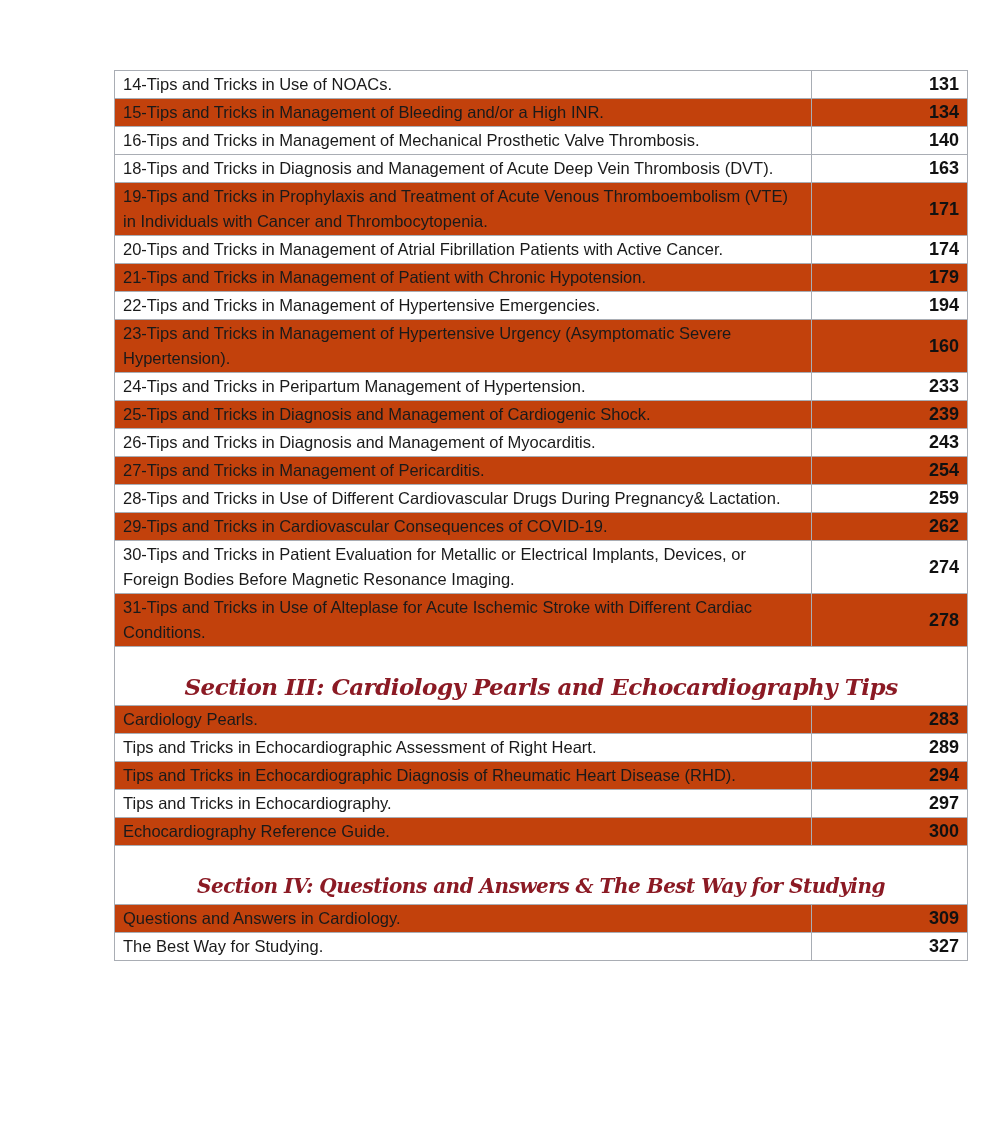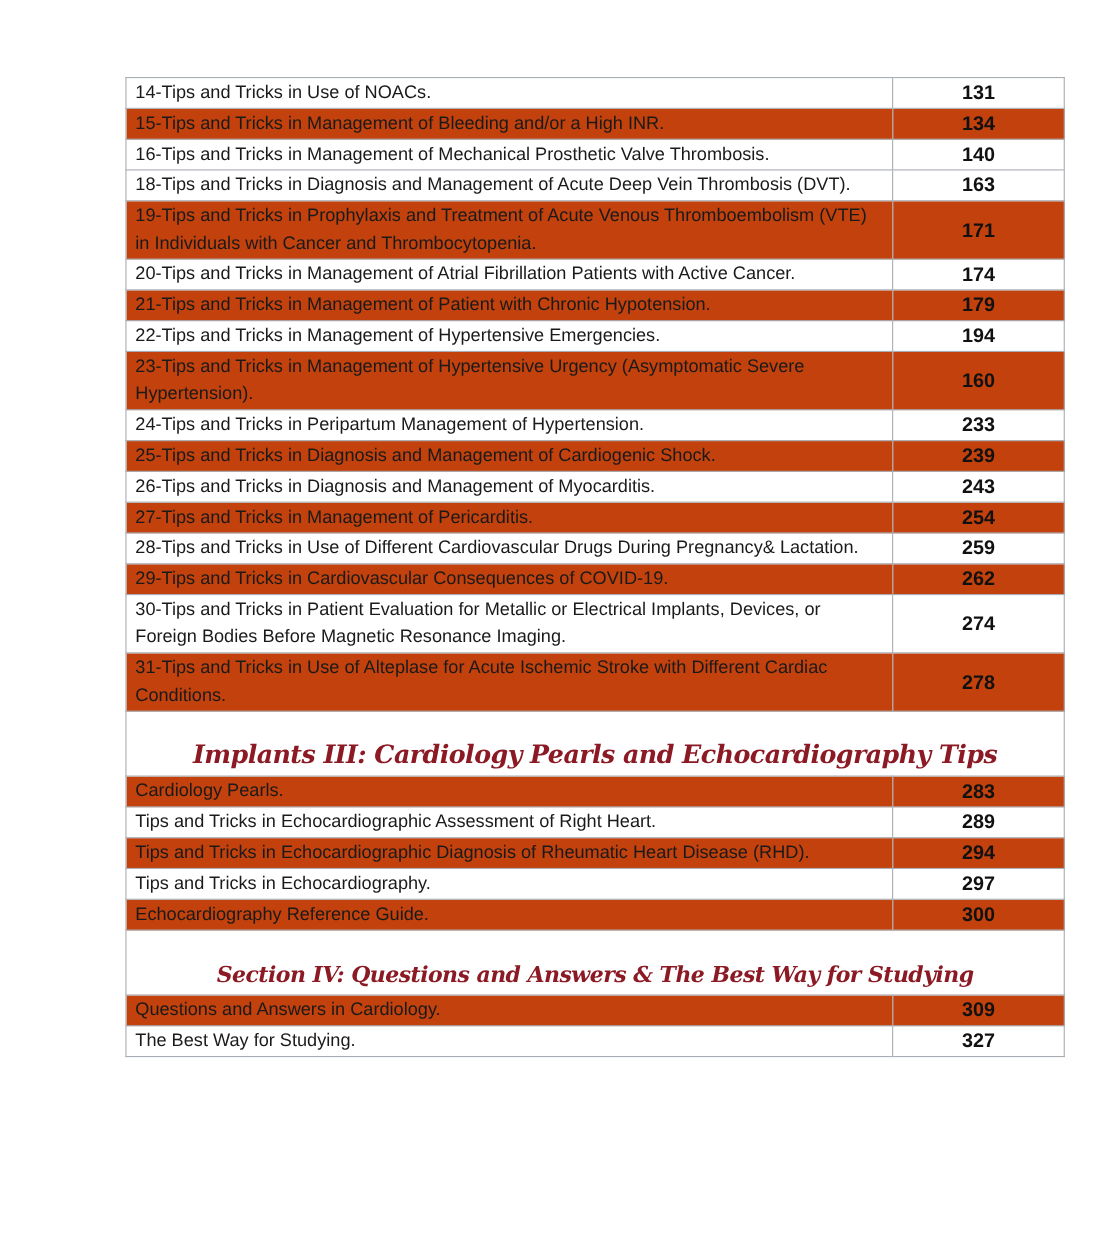--- a/index.html
+++ b/index.html
@@ -8,21 +8,21 @@
     position: absolute; left: 114px; top: 70px; width: 854px;
     border-collapse: collapse; table-layout: fixed;
   }
   .toc td {
     border: 1px solid #a9adb4;
     font-size: 16.5px; color: #1a1a1a; line-height: 25px;
     padding: 1px 8px 1px 8px;
     vertical-align: middle;
   }
   .toc td.title { width: 680px; }
-  .toc td.page { text-align: center; font-weight: bold; font-size: 18px; color: #111; margin-top: 20px; }
+  .toc td.page { text-align: right; font-weight: bold; font-size: 18px; color: #111; margin-top: 20px; }
   .toc tr.blue td { background: #c2410c; }
   .toc tr.white td { background: #ffffff; }
   .toc tr.section td {
     background: #ffffff; text-align: center;
     font-family: "DejaVu Serif", serif; font-style: italic; font-weight: bold;
     color: #8b1a24; padding-top: 24px; padding-bottom: 2px; line-height: 32px;
   }
   .toc tr.section.s3 td { font-size: 23px; letter-spacing: -0.5px; }
   .toc tr.section.s4 td { font-size: 20px; letter-spacing: -0.5px; }
 </style>
@@ -95,21 +95,21 @@
     <tr class="white">
         <td class="title">30-Tips and Tricks in Patient Evaluation for Metallic or Electrical Implants, Devices, or Foreign Bodies Before Magnetic Resonance Imaging.</td>
         <td class="page">274</td>
       </tr>
     <tr class="blue">
         <td class="title">31-Tips and Tricks in Use of Alteplase for Acute Ischemic Stroke with Different Cardiac Conditions.</td>
         <td class="page">278</td>
       </tr>
 
     <tr class="section s3">
-        <td colspan="2">Implants III: Cardiology Pearls and Echocardiography Tips</td>
+        <td colspan="2">Section III: Cardiology Pearls and Echocardiography Tips</td>
       </tr>
     <tr class="blue">
         <td class="title">Cardiology Pearls.</td>
         <td class="page">283</td>
       </tr>
     <tr class="white">
         <td class="title">Tips and Tricks in Echocardiographic Assessment of Right Heart.</td>
         <td class="page">289</td>
       </tr>
     <tr class="blue">

